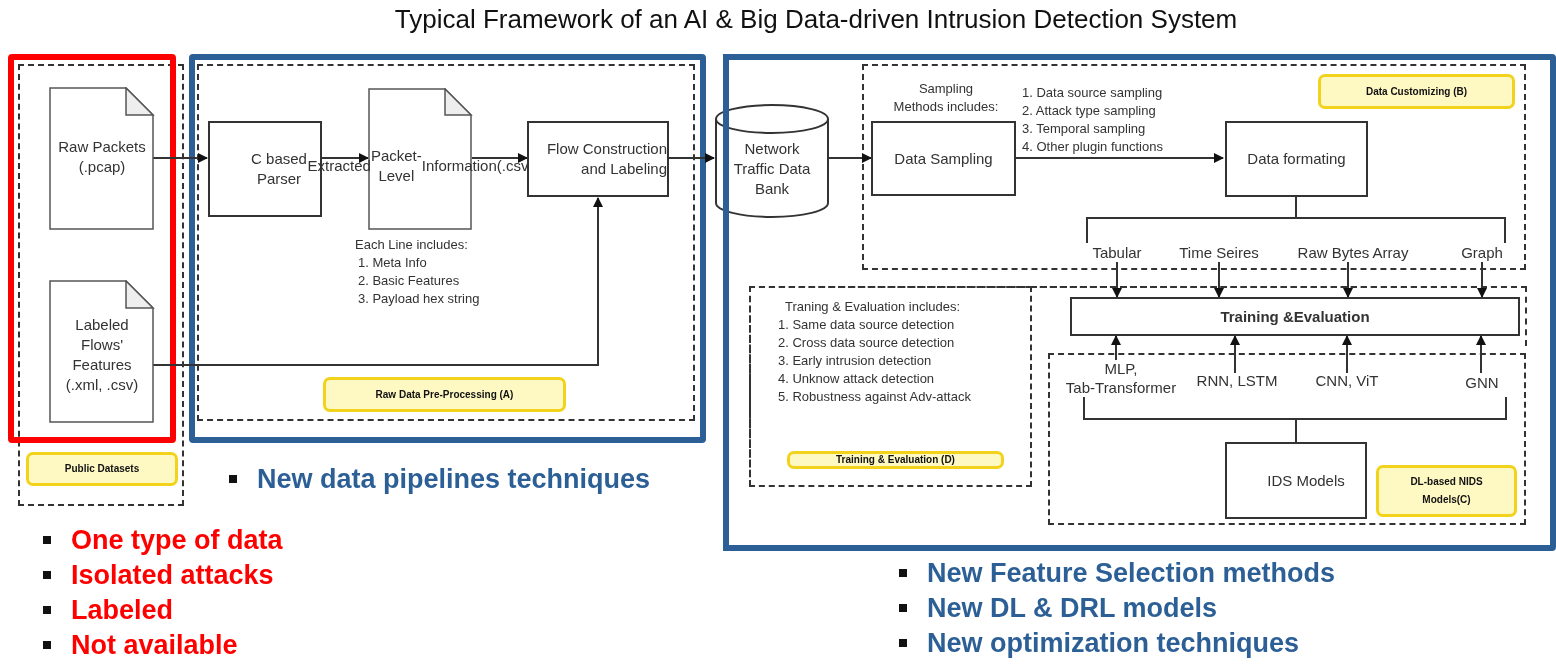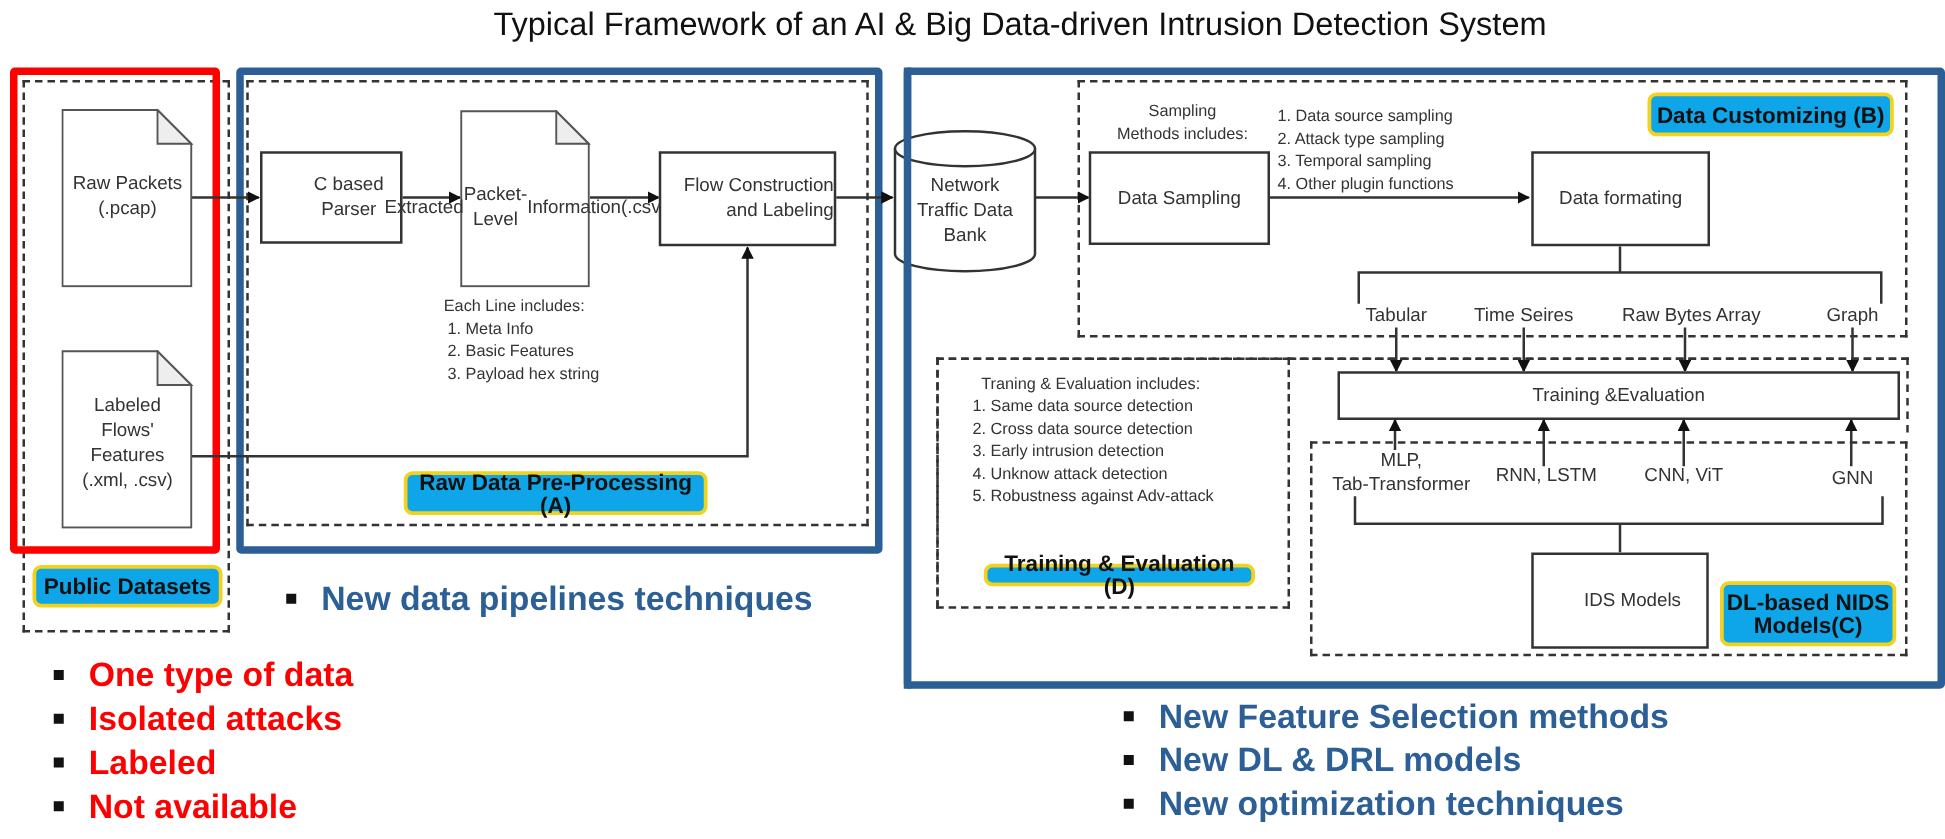--- a/index.html
+++ b/index.html
@@ -6,22 +6,22 @@
   body { width: 1556px; height: 671px; position: relative; overflow: hidden;
          font-family: "Liberation Sans", sans-serif; color: #222; }
   .abs { position: absolute; box-sizing: border-box; }
   svg.lines { position: absolute; left: 0; top: 0; width: 1556px; height: 671px; pointer-events: none; }
   .title { left: 0; width: 1556px; top: 4px; text-align: center; font-size: 26px; color: #111; margin-left: 38px; }
   .frame-red { border: 6px solid #ff0000; border-radius: 4px; }
   .frame-blue { border: 6px solid #2c5f96; border-radius: 4px; }
   .dash { border: 2px dashed #333; }
   .box { border: 2px solid #333; background: #fff; display: flex; align-items: center; justify-content: center;
          text-align: center; font-size: 15px; line-height: 20px; color: #333; }
-  .label-y { border: 3px solid #f2d21b; border-radius: 7px; background: #0ea5e9; display: flex; align-items: center;
-             justify-content: center; text-align: center; font-weight: bold; font-size: 18px; color: #111; line-height: 18px; }
+  .label-y { border: 3px solid #f2d21b; border-radius: 7px; background: #fef9c3; display: flex; align-items: center;
+             justify-content: center; text-align: center; font-weight: bold; font-size: 10px; color: #111; line-height: 18px; }
   .small { font-size: 13px; color: #333; line-height: 18px; }
   .txt { font-size: 15px; color: #333; text-align: center; line-height: 20px; }
   .bul-blue { color: #2c5f96; font-weight: bold; font-size: 27px; line-height: 35px; }
   .bul-red { color: #ff0000; font-weight: bold; font-size: 27px; line-height: 35px; }
   .bul-list { list-style: none; margin: 0; padding: 0; }
   .bul-list li { position: relative; padding-left: 28px; white-space: nowrap; }
   .bul-list li .sq { position: absolute; left: 0; top: 13px; width: 8px; height: 8px; background: #111; }
   .docbox { position: absolute; }
   .docbox svg { position: absolute; left: 0; top: 0; }
   .docbox .doctext { position: absolute; left: 0; right: 0; display: flex; align-items: center; justify-content: center;
@@ -92,21 +92,21 @@
   <div class="doctext" style="top:30px;height:90px;flex-direction:column;">
     <span>Labeled</span>
     <span>Flows'</span>
     <span>Features</span>
     <span>(.xml, .csv)</span>
   </div>
 </div>
 
 <div class="abs label-y" style="left:26px;top:452px;width:152px;height:34px;">Public Datasets</div>
 
-<div class="abs box" style="left:208px;top:121px;width:114px;height:74px;flex-direction:column;padding-left:28px;">
+<div class="abs box" style="left:208px;top:121px;width:114px;height:96px;flex-direction:column;padding-left:28px;">
   <span>C based</span>
   <span>Parser</span>
 </div>
 
 <div class="docbox" style="left:368px;top:88px;width:105px;height:142px;">
   <svg width="105" height="142">
     <path d="M1,1 L77,1 L103,27 L103,141 L1,141 Z" fill="#fff" stroke="#555" stroke-width="1.5"></path>
     <path d="M77,1 L77,27 L103,27 Z" fill="#eee" stroke="#555" stroke-width="1.5"></path>
   </svg>
   <div class="doctext" style="top:35px;height:86px;flex-direction:row;">
@@ -163,21 +163,21 @@
 
 <div class="abs box" style="left:1225px;top:121px;width:143px;height:76px;">Data formating</div>
 
 <div class="abs label-y" style="left:1318px;top:74px;width:197px;height:35px;">Data Customizing (B)</div>
 
 <div class="abs txt" style="left:1077px;top:243px;width:80px;">Tabular</div>
 <div class="abs txt" style="left:1164px;top:243px;width:110px;">Time Seires</div>
 <div class="abs txt" style="left:1283px;top:243px;width:140px;">Raw Bytes Array</div>
 <div class="abs txt" style="left:1450px;top:243px;width:64px;">Graph</div>
 
-<div class="abs box" style="left:1070px;top:297px;width:450px;height:39px;">Training &amp;Evaluation</div>
+<div class="abs box" style="left:1070px;top:297px;width:450px;height:39px;font-weight:bold;">Training &amp;Evaluation</div>
 
 <div class="abs small" style="left:778px;top:298px;width:240px;">
   <div style="padding-left:7px;">Traning &amp; Evaluation includes:</div>
   <div>1. Same data source detection</div>
   <div>2. Cross data source detection</div>
   <div>3. Early intrusion detection</div>
   <div>4. Unknow attack detection</div>
   <div>5. Robustness against Adv-attack</div>
 </div>
 

